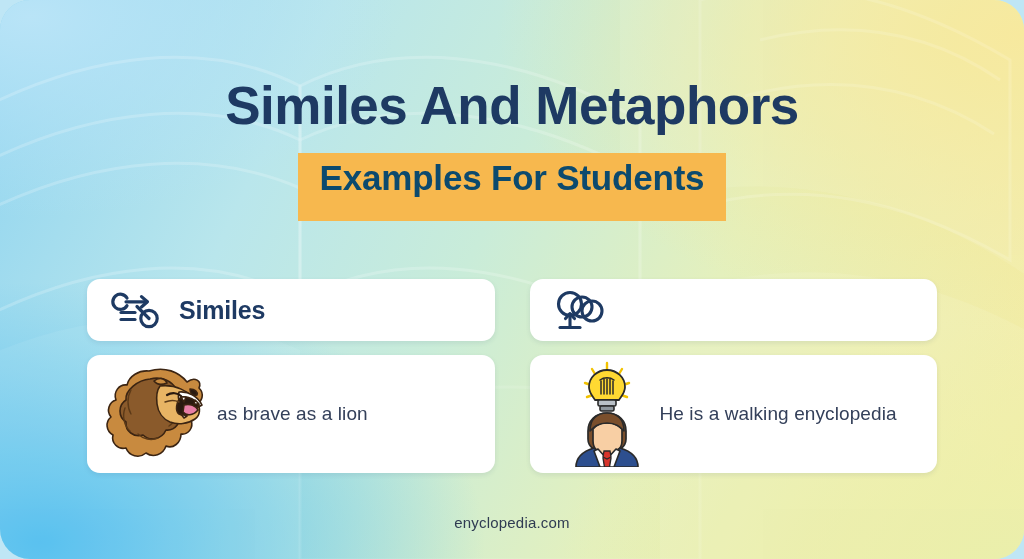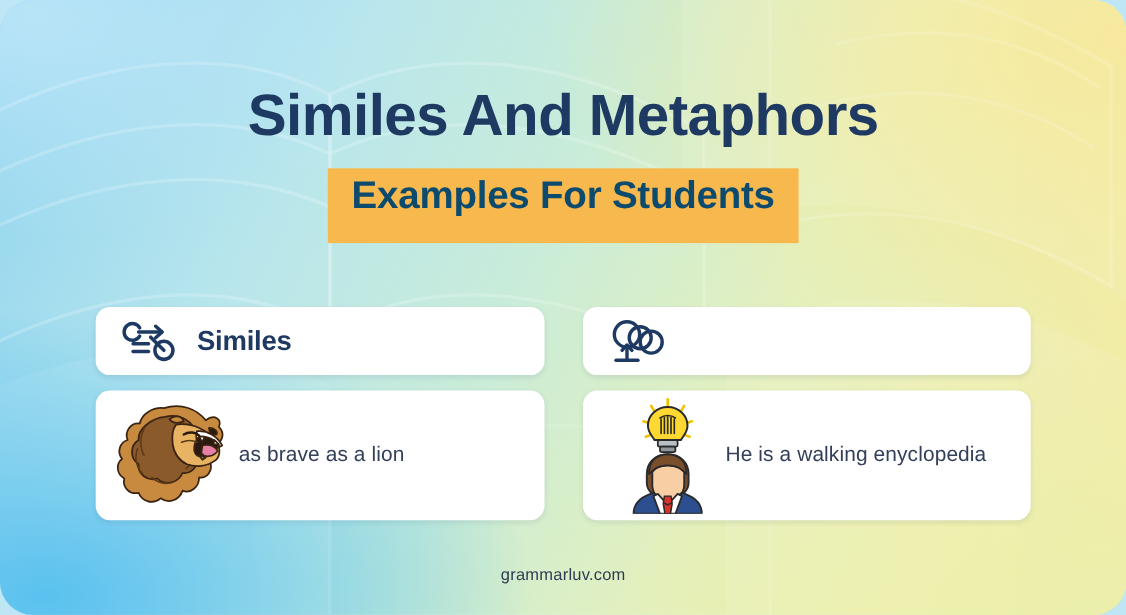--- a/index.html
+++ b/index.html
@@ -280,15 +280,15 @@
             <path fill="#d8342b" stroke="#2a2a2a" stroke-width="1.3" d="M36,90 L42,90 L43,96 L39,98 L35,96 Z"></path>
           </svg>
           <span class="phrase">He is a walking enyclopedia</span>
         </div>
       </div>
 
     </div>
 
   </div>
 
-  <div class="footer">grammarluv.com</div>
+  <div class="footer">enyclopedia.com</div>
 
 </div>
 
 </body></html>

